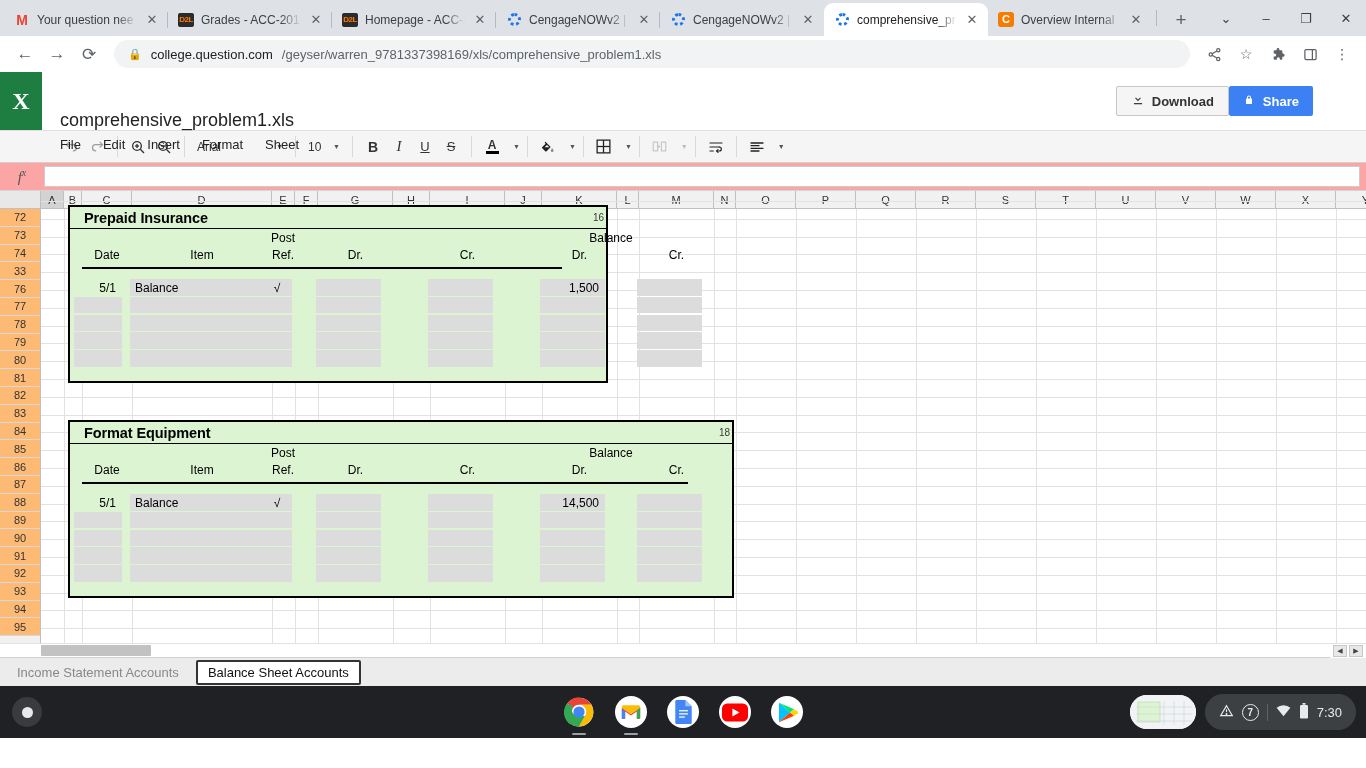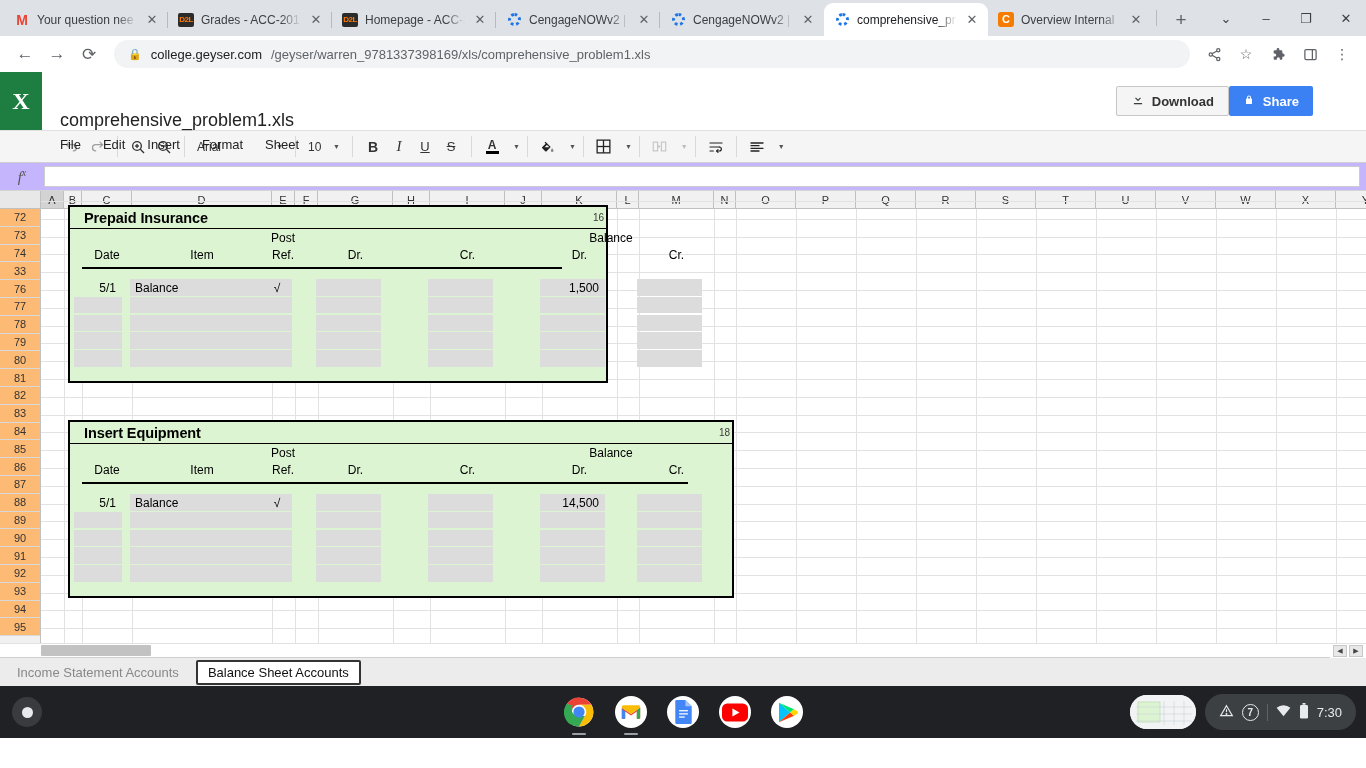--- a/index.html
+++ b/index.html
@@ -145,21 +145,21 @@
   .tb-btn.dim { color: #bdbdbd; }
   .tb-select {
     height: 25px; display: flex; align-items: center;
     justify-content: space-between; font-size: 12px; color: #333;
     padding: 0 5px;
   }
   .caret { font-size: 7px; color: #555; margin-left: 8px; }
   .caret.dim { color: #bdbdbd; }
 
   #formula-row {
-    height: 28px; background: #c4b5fd; display: flex; align-items: center;
+    height: 28px; background: #fca5a5; display: flex; align-items: center;
     padding: 0 6px 0 10px; gap: 10px; border-bottom: 1px solid #d5d5d5;
   }
   #fx-label {
     font-family: "Liberation Serif", serif; font-style: italic;
     font-size: 15px; color: #555; width: 24px; text-align: center;
   }
   #formula-input {
     flex: 1; height: 21px; border: 1px solid #ccc; background: #fff;
     font-size: 12px; padding: 0 4px;
   }
@@ -361,21 +361,21 @@
     </div>
   </div>
 
   <div id="toolbar-row">
     <div class="nav-btn">←</div>
     <div class="nav-btn">→</div>
     <div class="nav-btn">⟳</div>
 
     <div id="omnibox">
       <span class="lock-ico">🔒</span>
-      <span class="url-host">college.geyser.com</span>
+      <span class="url-host">college.question.com</span>
       <span class="url-path">/geyser/warren_9781337398169/xls/comprehensive_problem1.xls</span>
     </div>
 
     <div class="omni-right">
       <div class="omni-btn">
         <svg width="15" height="15" viewBox="0 0 24 24" fill="none" stroke="#5f6368" stroke-width="2">
           <circle cx="18" cy="5" r="2.6"></circle>
             <circle cx="6" cy="12" r="2.6"></circle>
             <circle cx="18" cy="19" r="2.6"></circle>
           <line x1="8.2" y1="10.8" x2="15.8" y2="6.3"></line>
@@ -729,21 +729,21 @@
             <div class="fillbox" style="left: 567px; top: 125.4px; width: 65px; height: 16.6px;"></div>
             <div class="fillbox" style="left: 4px; top: 143.2px; width: 48px; height: 16.6px; background: rgb(220, 220, 220);"></div>
             <div class="fillbox" style="left: 60px; top: 143.2px; width: 140px; height: 16.6px;"></div>
             <div class="fillbox" style="left: 192px; top: 143.2px; width: 30px; height: 16.6px;"></div>
             <div class="fillbox" style="left: 246px; top: 143.2px; width: 65px; height: 16.6px;"></div>
             <div class="fillbox" style="left: 358px; top: 143.2px; width: 65px; height: 16.6px;"></div>
             <div class="fillbox" style="left: 470px; top: 143.2px; width: 65px; height: 16.6px;"></div>
             <div class="fillbox" style="left: 567px; top: 143.2px; width: 65px; height: 16.6px;"></div>
           </div>
           <div class="ledger" style="left: 27px; top: 211px; width: 666px; height: 178px;">
-            <div class="ledger-title">Insert Equipment</div>
+            <div class="ledger-title">Format Equipment</div>
             <div class="ledger-pageno" style="top: 5px;">18</div>
             <div class="ledger-hdr-rule"></div>
             <div class="ledger-head">
               <div class="hcell" style="left: 190px; width: 46px; top: 2px;">Post</div>
               <div class="hcell" style="left: 466px; width: 150px; top: 2px;">Balance</div>
               <div class="hcell" style="left: 12px; width: 50px; top: 19px;">Date</div>
               <div class="hcell" style="left: 62px; width: 140px; top: 19px;">Item</div>
               <div class="hcell" style="left: 190px; width: 46px; top: 19px;">Ref.</div>
               <div class="hcell" style="left: 248px; width: 75px; top: 19px;">Dr.</div>
               <div class="hcell" style="left: 360px; width: 75px; top: 19px;">Cr.</div>

